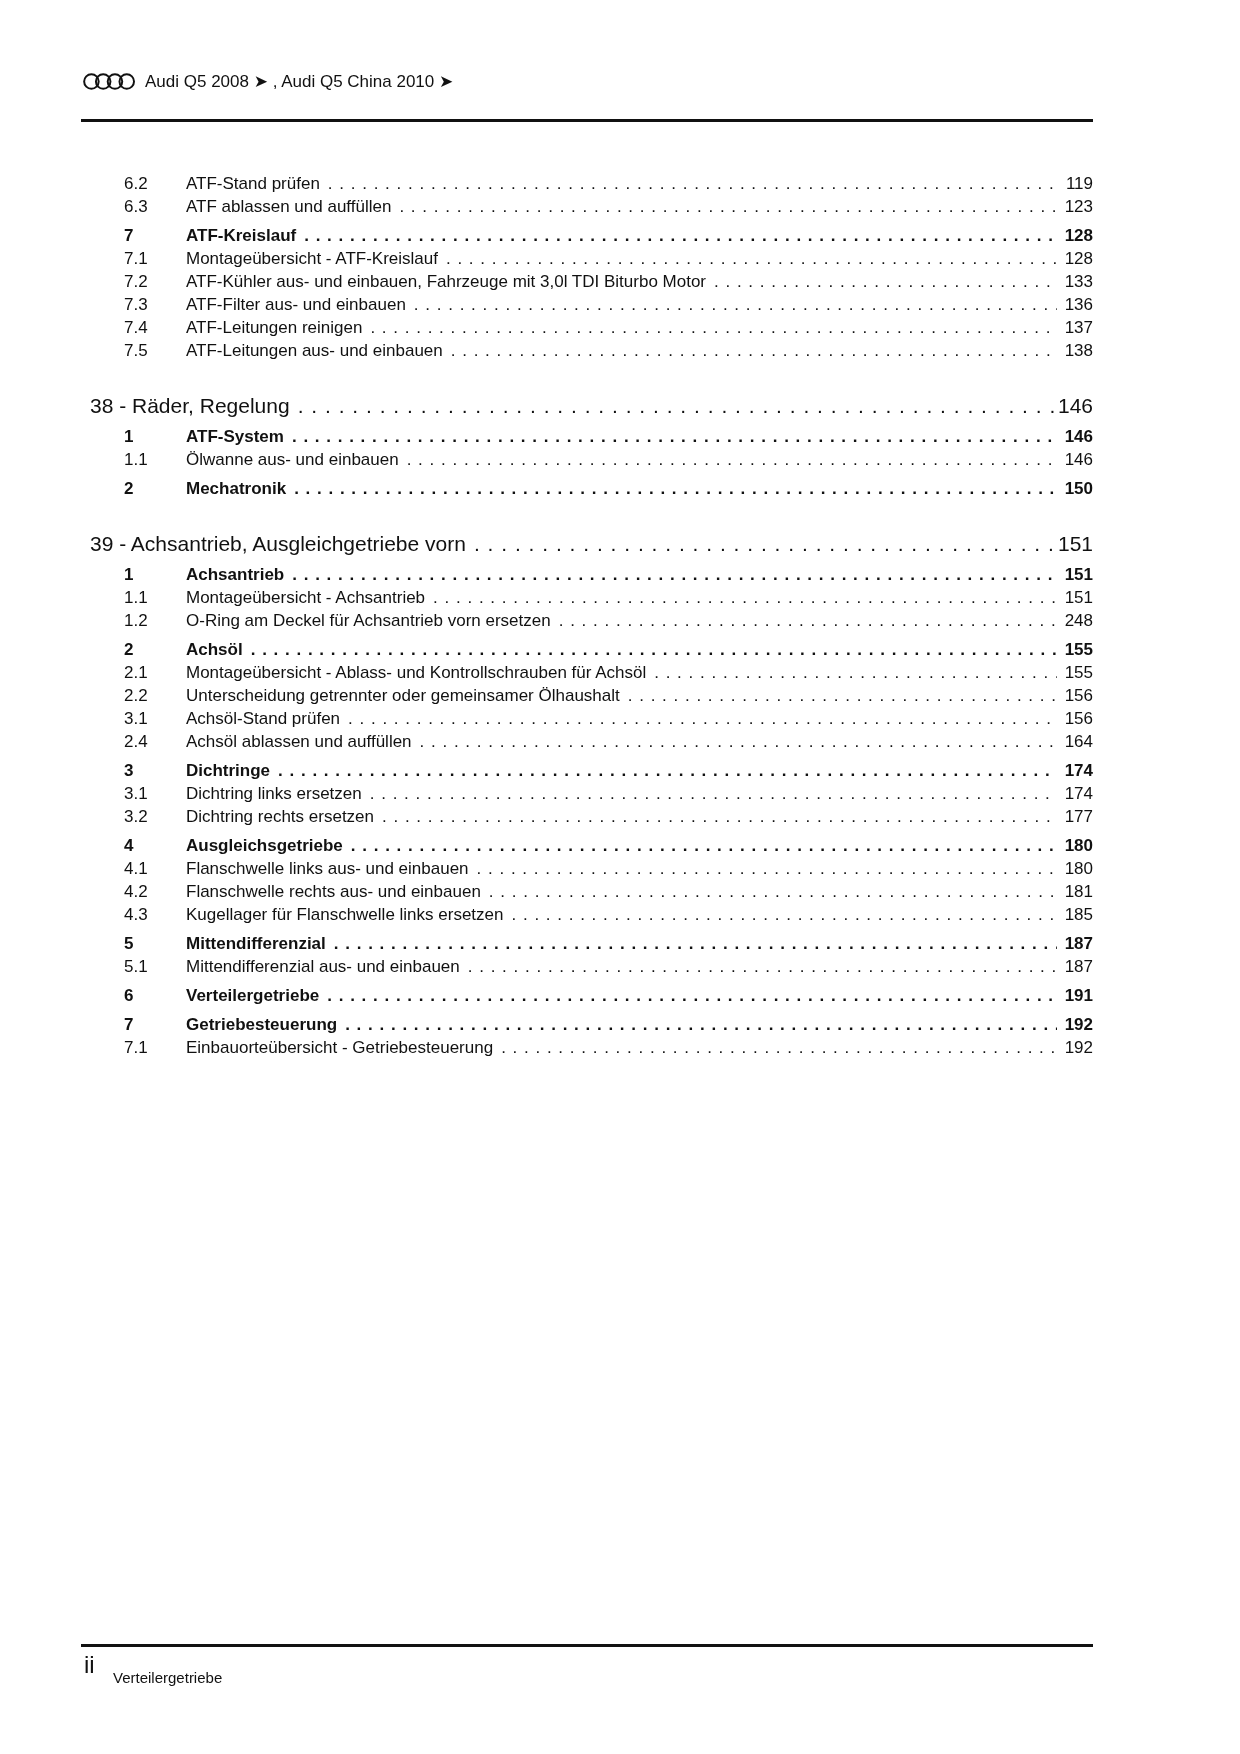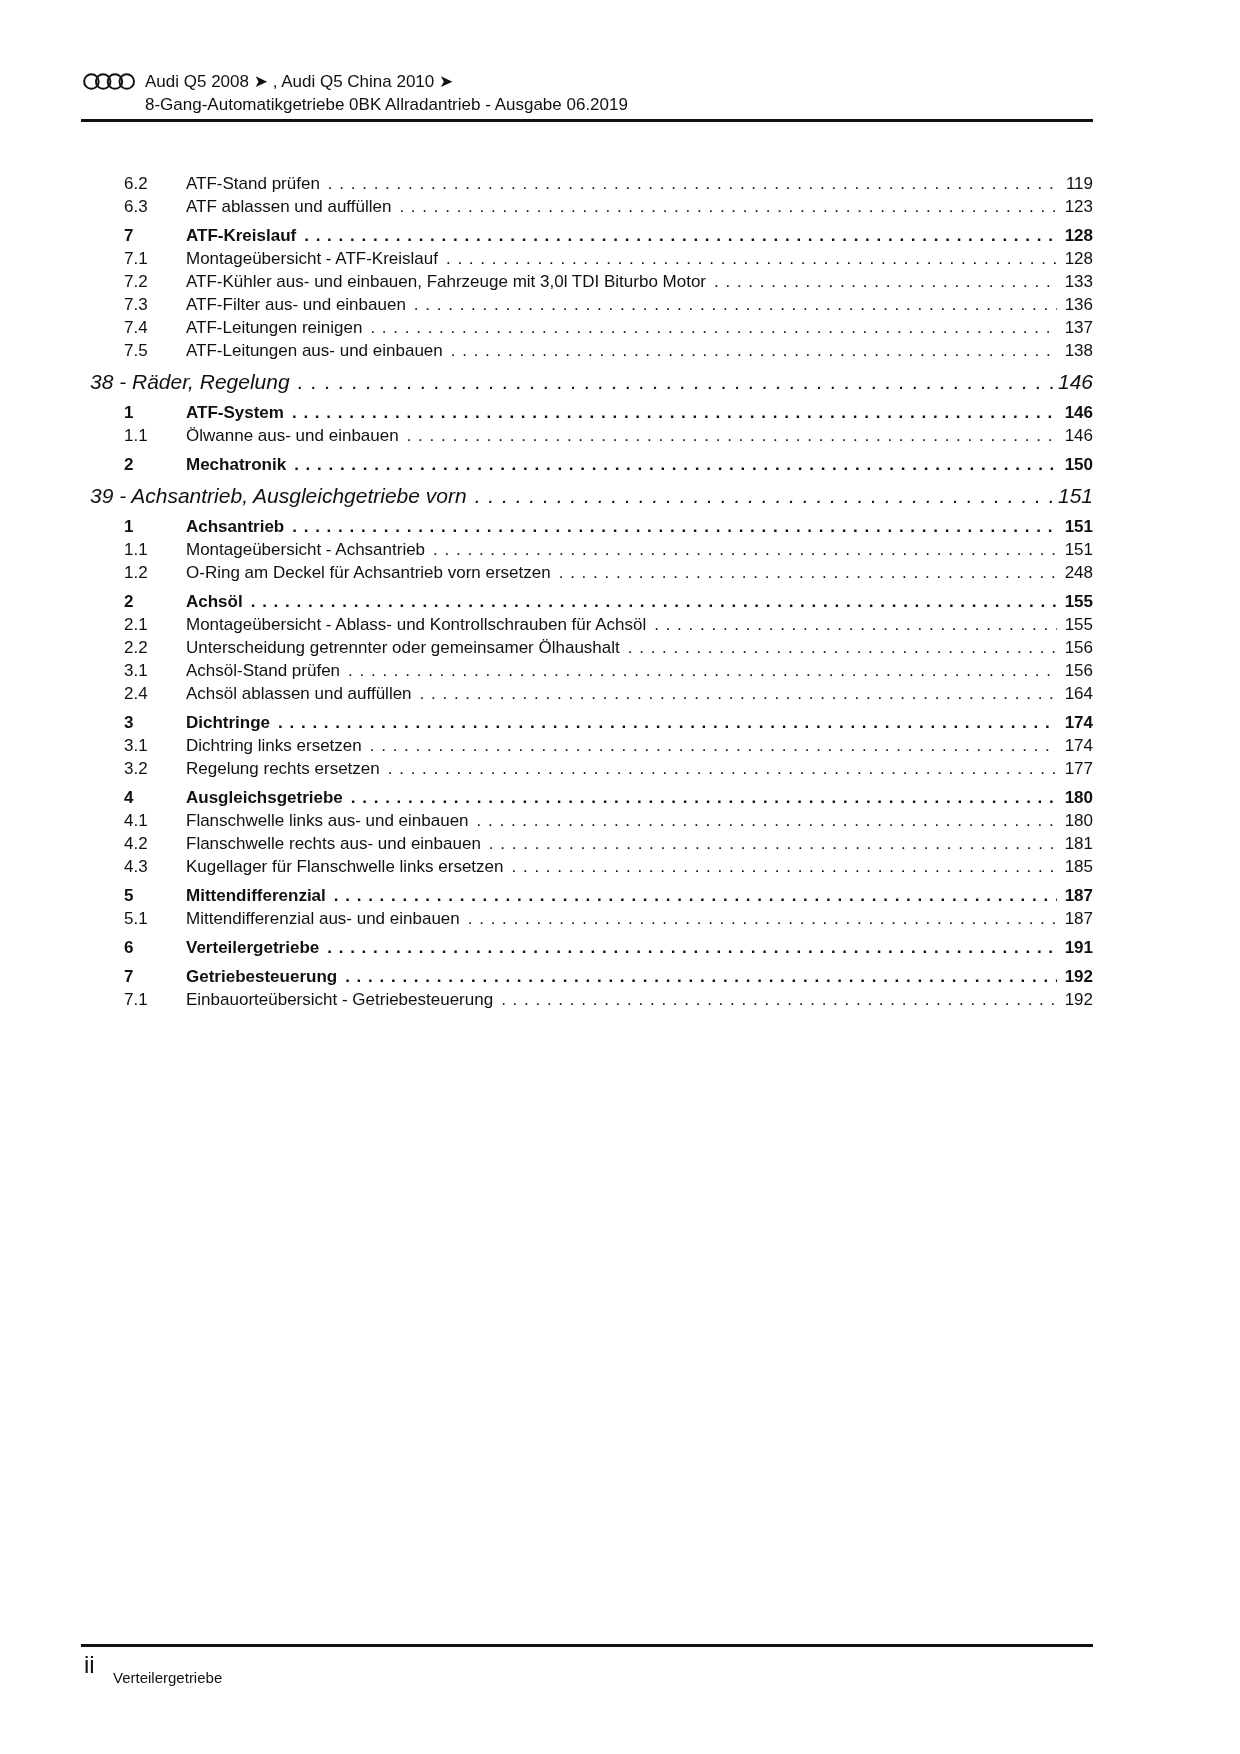--- a/index.html
+++ b/index.html
@@ -20,21 +20,21 @@
 
   
   .toc { position: absolute; left: 90px; top: 172px; width: 1003px; }
   .row { display: flex; align-items: flex-start; font-size: 17px; line-height: 22px; margin-top: 1px; }
   .row .num { flex: none; width: 62px; }
   .row .title { flex: none; white-space: nowrap; }
   .row .dots { flex: 1 1 auto; overflow: hidden; white-space: nowrap; padding-left: 8px; padding-right: 5px; letter-spacing: 1px; }
   .row .page-num { flex: none; min-width: 36px; text-align: right; }
   .row.subsection, .row.section { padding-left: 34px; }
   .row.section { font-weight: bold; margin-top: 7px; }
-  .row.chapter { font-size: 21px; line-height: 27px; margin-top: 6px; margin-bottom: 7px; font-style: italic; }
+  .row.chapter { font-size: 21px; line-height: 27px; margin-top: 30px; margin-bottom: 7px; }
 
   
   .footer-rule { top: 1644px; }
   .footer-page-label { position: absolute; left: 84px; top: 1652px; font-size: 24px; line-height: 26px; }
   .footer-text { position: absolute; left: 113px; top: 1668px; font-size: 15px; line-height: 20px; }
 </style>
 </head>
 <body>
 
 <div class="page">
@@ -44,21 +44,20 @@
       <g fill="none" stroke="#111111" stroke-width="2.6">
         <circle cx="11" cy="12" r="9.5"></circle>
         <circle cx="26.4" cy="12" r="9.5"></circle>
         <circle cx="41.8" cy="12" r="9.5"></circle>
         <circle cx="57.2" cy="12" r="9.5"></circle>
       </g>
     </svg>
   </div>
   <div class="header-text">
     <div>Audi Q5 2008 ➤ , Audi Q5 China 2010 ➤</div>
-    <div>8-Gang-Automatikgetriebe 0BK Allradantrieb - Ausgabe 06.2019</div>
   </div>
   <div class="rule header-rule"></div>
 
   <div class="toc" id="toc">
       <div class="row subsection">
         <span class="num">6.2</span>
         <span class="title">ATF-Stand prüfen</span>
         <span class="dots">. . . . . . . . . . . . . . . . . . . . . . . . . . . . . . . . . . . . . . . . . . . . . . . . . . . . . . . . . . . . . . . . . . . . . . . . . . . . . . . . . . . . . . . . . . . . . . . . . . . . . . . . . . . . . . . . . . . . . . . . . . . . . . . . . . . . . . . . . . . . . . . . . . . . . . . . . . . . . . . . </span>
         <span class="page-num">119</span>
       </div>
@@ -187,21 +186,21 @@
         <span class="page-num">174</span>
       </div>
       <div class="row subsection">
         <span class="num">3.1</span>
         <span class="title">Dichtring links ersetzen</span>
         <span class="dots">. . . . . . . . . . . . . . . . . . . . . . . . . . . . . . . . . . . . . . . . . . . . . . . . . . . . . . . . . . . . . . . . . . . . . . . . . . . . . . . . . . . . . . . . . . . . . . . . . . . . . . . . . . . . . . . . . . . . . . . . . . . . . . . . . . . . . . . . . . . . . . . . . . . . . . . . . . . . . . . . </span>
         <span class="page-num">174</span>
       </div>
       <div class="row subsection">
         <span class="num">3.2</span>
-        <span class="title">Regelung rechts ersetzen</span>
+        <span class="title">Dichtring rechts ersetzen</span>
         <span class="dots">. . . . . . . . . . . . . . . . . . . . . . . . . . . . . . . . . . . . . . . . . . . . . . . . . . . . . . . . . . . . . . . . . . . . . . . . . . . . . . . . . . . . . . . . . . . . . . . . . . . . . . . . . . . . . . . . . . . . . . . . . . . . . . . . . . . . . . . . . . . . . . . . . . . . . . . . . . . . . . . . </span>
         <span class="page-num">177</span>
       </div>
       <div class="row section">
         <span class="num">4</span>
         <span class="title">Ausgleichsgetriebe</span>
         <span class="dots">. . . . . . . . . . . . . . . . . . . . . . . . . . . . . . . . . . . . . . . . . . . . . . . . . . . . . . . . . . . . . . . . . . . . . . . . . . . . . . . . . . . . . . . . . . . . . . . . . . . . . . . . . . . . . . . . . . . . . . . . . . . . . . . . . . . . . . . . . . . . . . . . . . . . . . . . . . . . . . . . </span>
         <span class="page-num">180</span>
       </div>
       <div class="row subsection">

